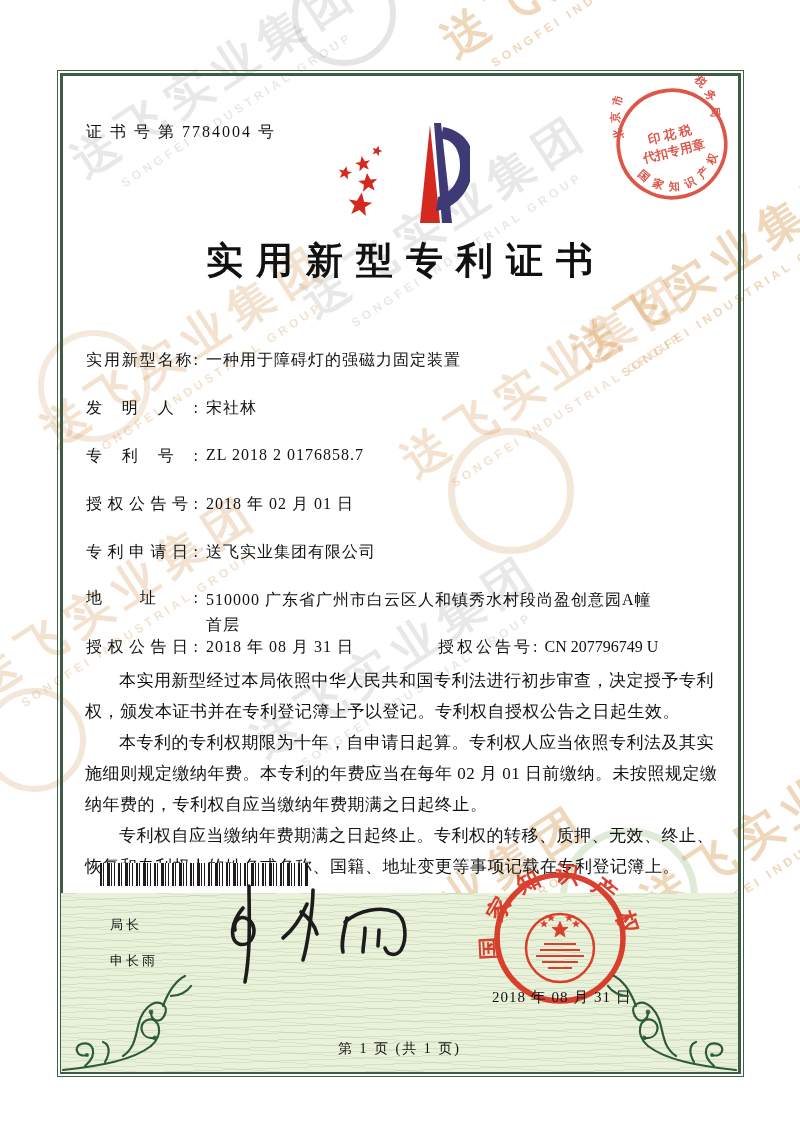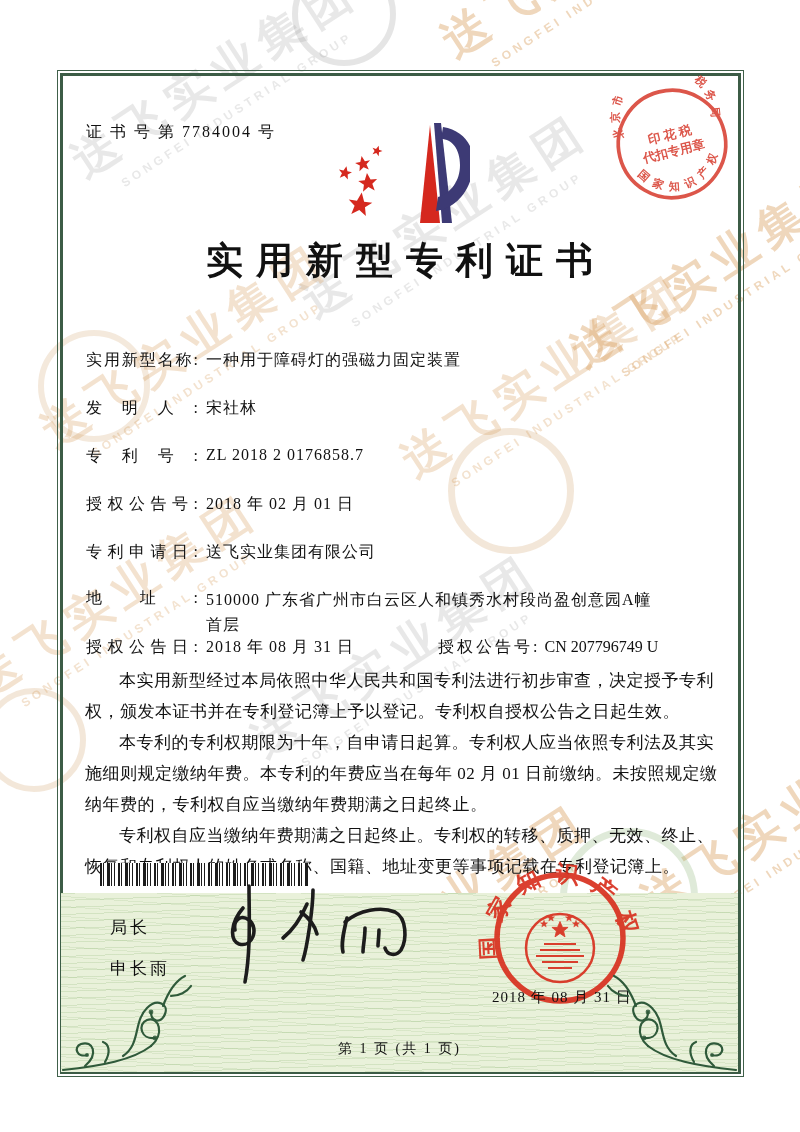--- a/index.html
+++ b/index.html
@@ -53,21 +53,21 @@
   .frow{position:absolute;left:0;}
   .f-label{display:inline-block;width:112px;text-align:justify;text-align-last:justify;vertical-align:top;}
   .f-value{display:inline-block;margin-left:8px;vertical-align:top;letter-spacing:1px;}
   .frow.addr .f-value{width:452px;line-height:1.55;}
   .grant-no{position:absolute;left:352px;top:0;white-space:nowrap;}
   .grant-no .gl{letter-spacing:3px;}
   .paras{position:absolute;left:85px;top:666px;width:640px;font-size:17px;line-height:1.82;letter-spacing:.5px;}
   .paras p{margin:0;text-indent:2em;}
   .barcode{position:absolute;left:100px;top:863px;width:208px;height:23px;
     background:repeating-linear-gradient(90deg,#1c1c1c 0 2px,#fff 2px 3px,#1c1c1c 3px 4px,#fff 4px 7px,#1c1c1c 7px 10px,#fff 10px 11px,#1c1c1c 11px 12px,#fff 12px 14px,#1c1c1c 14px 15px,#fff 15px 18px);}
-  .signer{position:absolute;left:110px;top:916px;font-size:17px;letter-spacing:3px;z-index:4;}
+  .signer{position:absolute;left:110px;top:916px;font-size:13px;letter-spacing:3px;z-index:4;}
   .signer .name{margin-top:18px;}
   .signature{position:absolute;left:205px;top:878px;z-index:4;}
   .seal{position:absolute;left:474px;top:852px;width:172px;height:172px;z-index:4;opacity:.92;}
   .seal-date{position:absolute;left:492px;top:988px;font-size:15px;letter-spacing:1px;z-index:5;}
   .footer{position:absolute;left:57px;top:1040px;width:685px;text-align:center;font-size:14px;letter-spacing:2px;z-index:4;}
   .tax-stamp{position:absolute;left:612px;top:84px;width:120px;height:120px;z-index:5;transform:rotate(-14deg);opacity:.85;}
   .flourish{position:absolute;z-index:4;}
   .fl-left{left:59px;top:952px;}
   .fl-right{left:598px;top:952px;transform:scaleX(-1);}
 </style>

